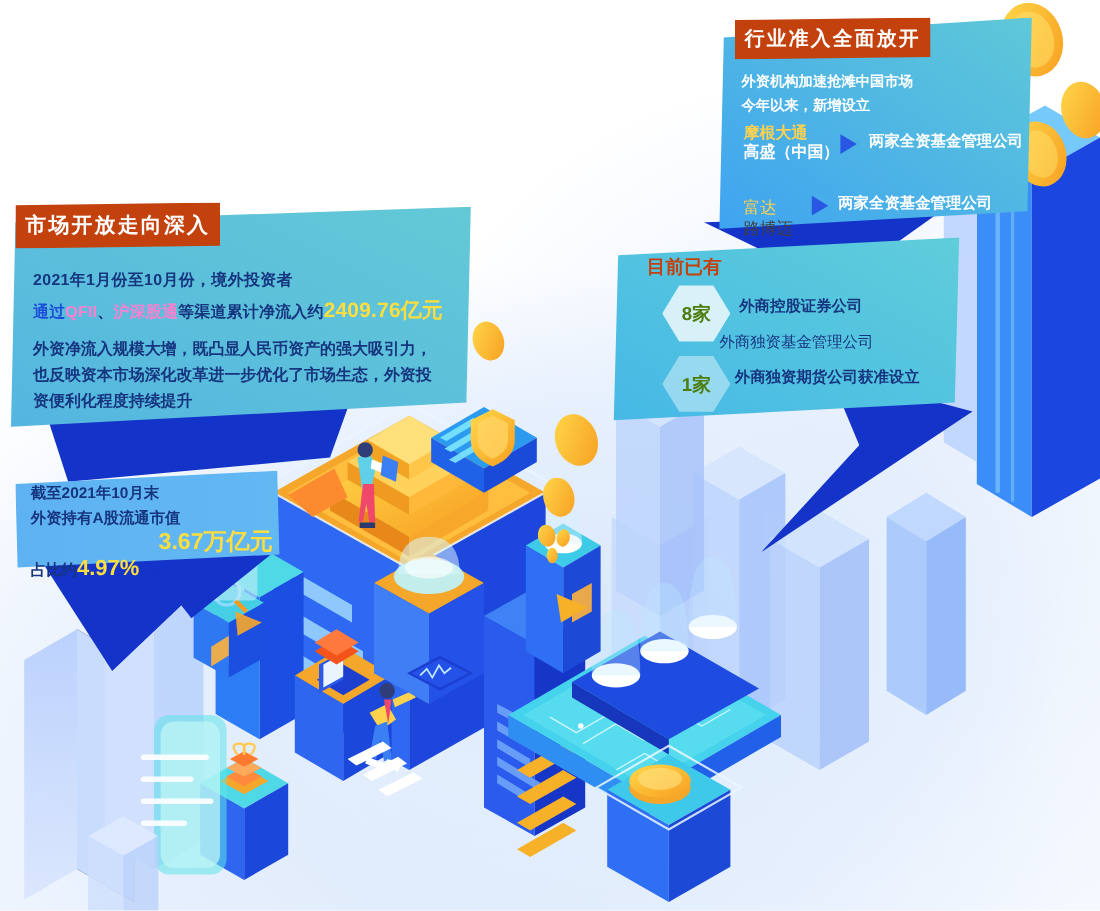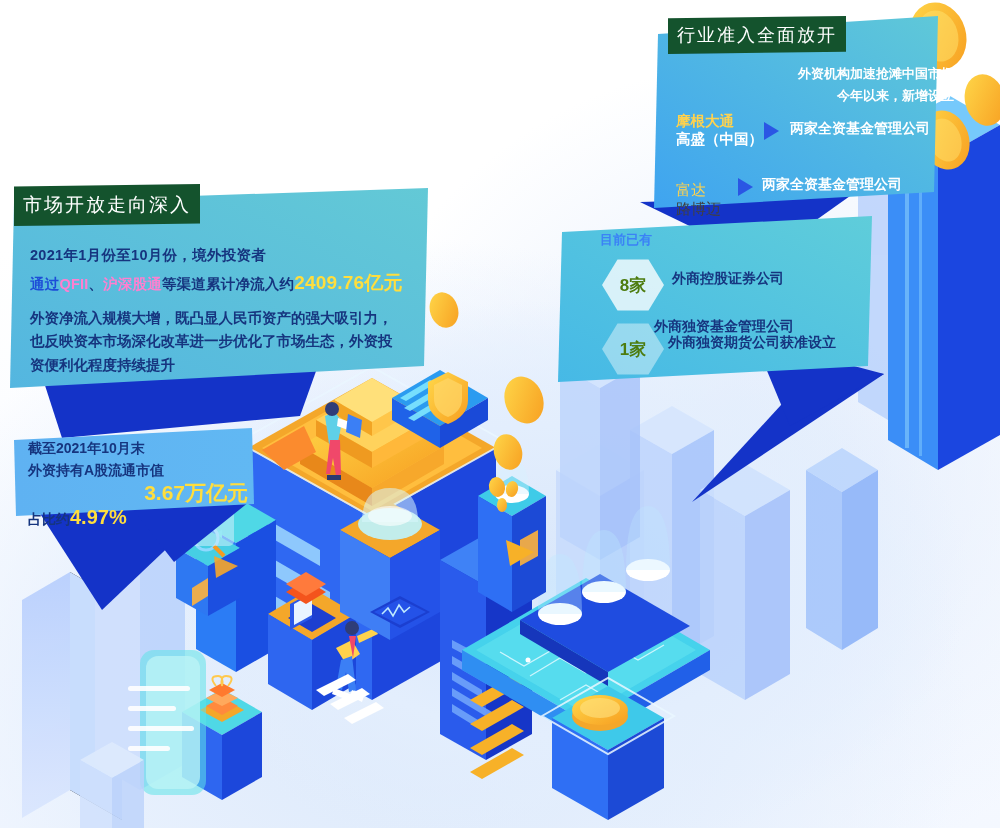--- a/index.html
+++ b/index.html
@@ -12,21 +12,21 @@
       radial-gradient(760px 640px at 420px 700px, #dce9fb 0%, #e7f0fd 42%, rgba(245,250,255,0) 72%),
       radial-gradient(620px 600px at 760px 470px, #e2ecfc 0%, rgba(240,247,255,0) 68%),
       linear-gradient(180deg,#ffffff 0%, #ffffff 30%, #f4f8ff 100%);}
   .bg-arc{position:absolute;left:120px;top:300px;width:850px;height:560px;border-radius:50%;
     background:radial-gradient(closest-side,#d9e7fb 0%,#e3eefd 55%,rgba(255,255,255,0) 100%);}
 
   
   .shape{position:absolute;}
 
   
-  .ribbon{position:absolute;background:#14532d;color:#fff;font-weight:normal;
+  .ribbon{position:absolute;background:#c2410c;color:#fff;font-weight:bold;
     display:flex;align-items:center;justify-content:center;letter-spacing:2px;
     box-shadow:0 3px 10px rgba(20,60,170,.25);}
   .ribbon span{white-space:nowrap;}
 
   
   .panel-txt{position:absolute;color:#1d3fc4;line-height:1.55;}
 
   .hl-yellow{color:#ffde3d;font-weight:bold;}
   .hl-pink{color:#ff7fd0;font-weight:bold;}
 
@@ -438,21 +438,21 @@
       </linearGradient>
     </defs>
     <polygon points="6,18 286,0 282,176 2,192" fill="url(#pnlInd)"></polygon>
   </svg>
 
   <div class="ribbon" style="left:668px;top:16px;width:178px;height:38px;font-size:18px;
               clip-path:polygon(0 6%,100% 0,100% 94%,0 100%);">
     <span>行业准入全面放开</span>
   </div>
 
-  <div class="panel-txt" style="left:674px;top:64px;width:280px;font-size:13px;font-weight:bold;text-align:right;">
+  <div class="panel-txt" style="left:674px;top:64px;width:280px;font-size:13px;font-weight:bold;">
     <div style="color:#ffffff;">外资机构加速抢滩中国市场</div>
     <div style="color:#ffffff;margin-top:2px;">今年以来，新增设立</div>
   </div>
 
   <div class="panel-txt" style="left:676px;top:112px;width:290px;font-size:14.5px;font-weight:bold;">
     <div style="color:#ffd24d;line-height:1.25;">摩根大通</div>
     <div style="color:#ffffff;line-height:1.25;">高盛（中国）</div>
   </div>
   <div class="tri-arrow" style="left:764px;top:122px;"></div>
   <div class="panel-txt" style="left:790px;top:118px;color:#ffffff;font-weight:bold;font-size:14px;">两家全资基金管理公司</div>
@@ -471,27 +471,27 @@
   <svg class="shape" style="left:556px;top:216px;" width="320" height="180" viewBox="0 0 320 180">
     <defs>
       <linearGradient id="pnlCur" x1="1" y1="0" x2="0" y2="1">
         <stop offset="0" stop-color="#5fcdda"></stop>
         <stop offset="1" stop-color="#46b9e6"></stop>
       </linearGradient>
     </defs>
     <polygon points="6,16 316,0 312,150 2,166" fill="url(#pnlCur)"></polygon>
   </svg>
 
-  <div class="panel-txt" style="left:600px;top:230px;color:#3b82f6;font-weight:bold;font-size:13px;">目前已有</div>
+  <div class="panel-txt" style="left:588px;top:230px;color:#c2410c;font-weight:bold;font-size:17px;">目前已有</div>
 
   <div class="hexbadge" style="left:602px;top:258px;">
     <span>8家</span>
   </div>
   <div class="panel-txt" style="left:672px;top:268px;color:#16357f;font-weight:bold;font-size:14px;">外商控股证券公司</div>
 
-  <div class="panel-txt" style="left:654px;top:316px;color:#16357f;font-weight:bold;font-size:14px;">外商独资基金管理公司</div>
+  <div class="panel-txt" style="left:654px;top:300px;color:#16357f;font-weight:normal;font-size:14px;">外商独资基金管理公司</div>
 
   <div class="hexbadge dim" style="left:602px;top:322px;">
     <span>1家</span>
   </div>
   <div class="panel-txt" style="left:668px;top:332px;color:#16357f;font-weight:bold;font-size:14px;">外商独资期货公司获准设立</div>
 
 </div>
 
 </body></html>

